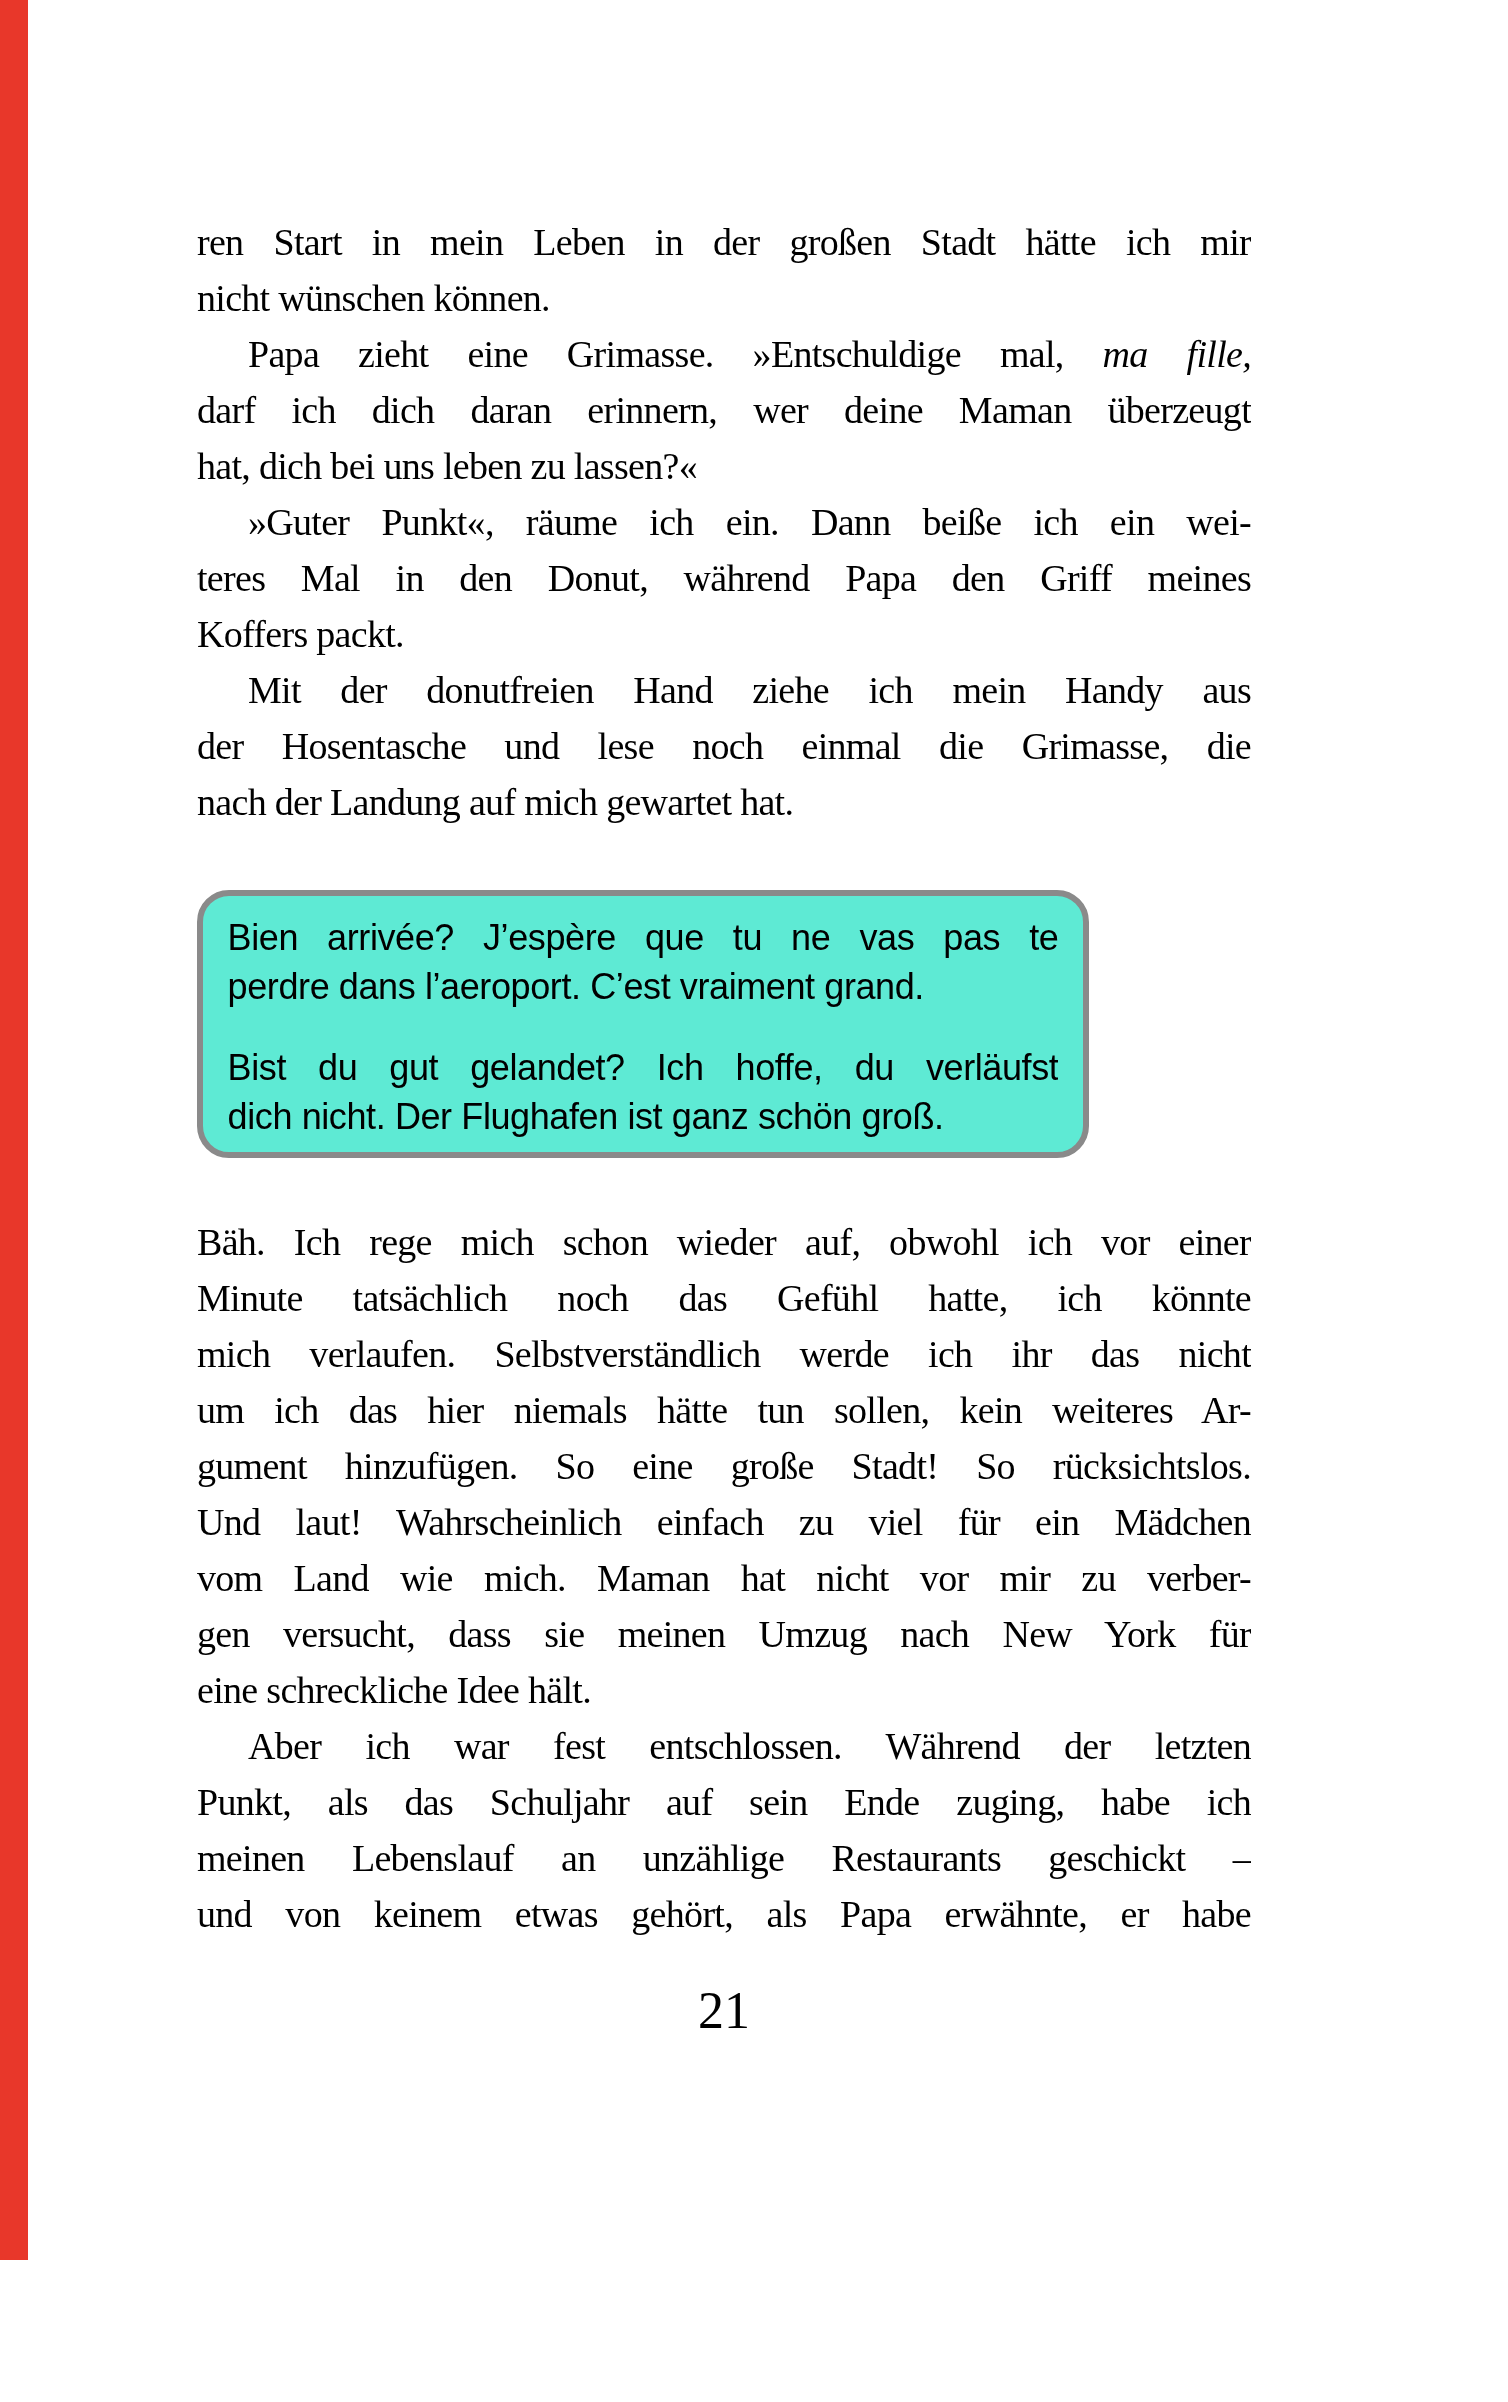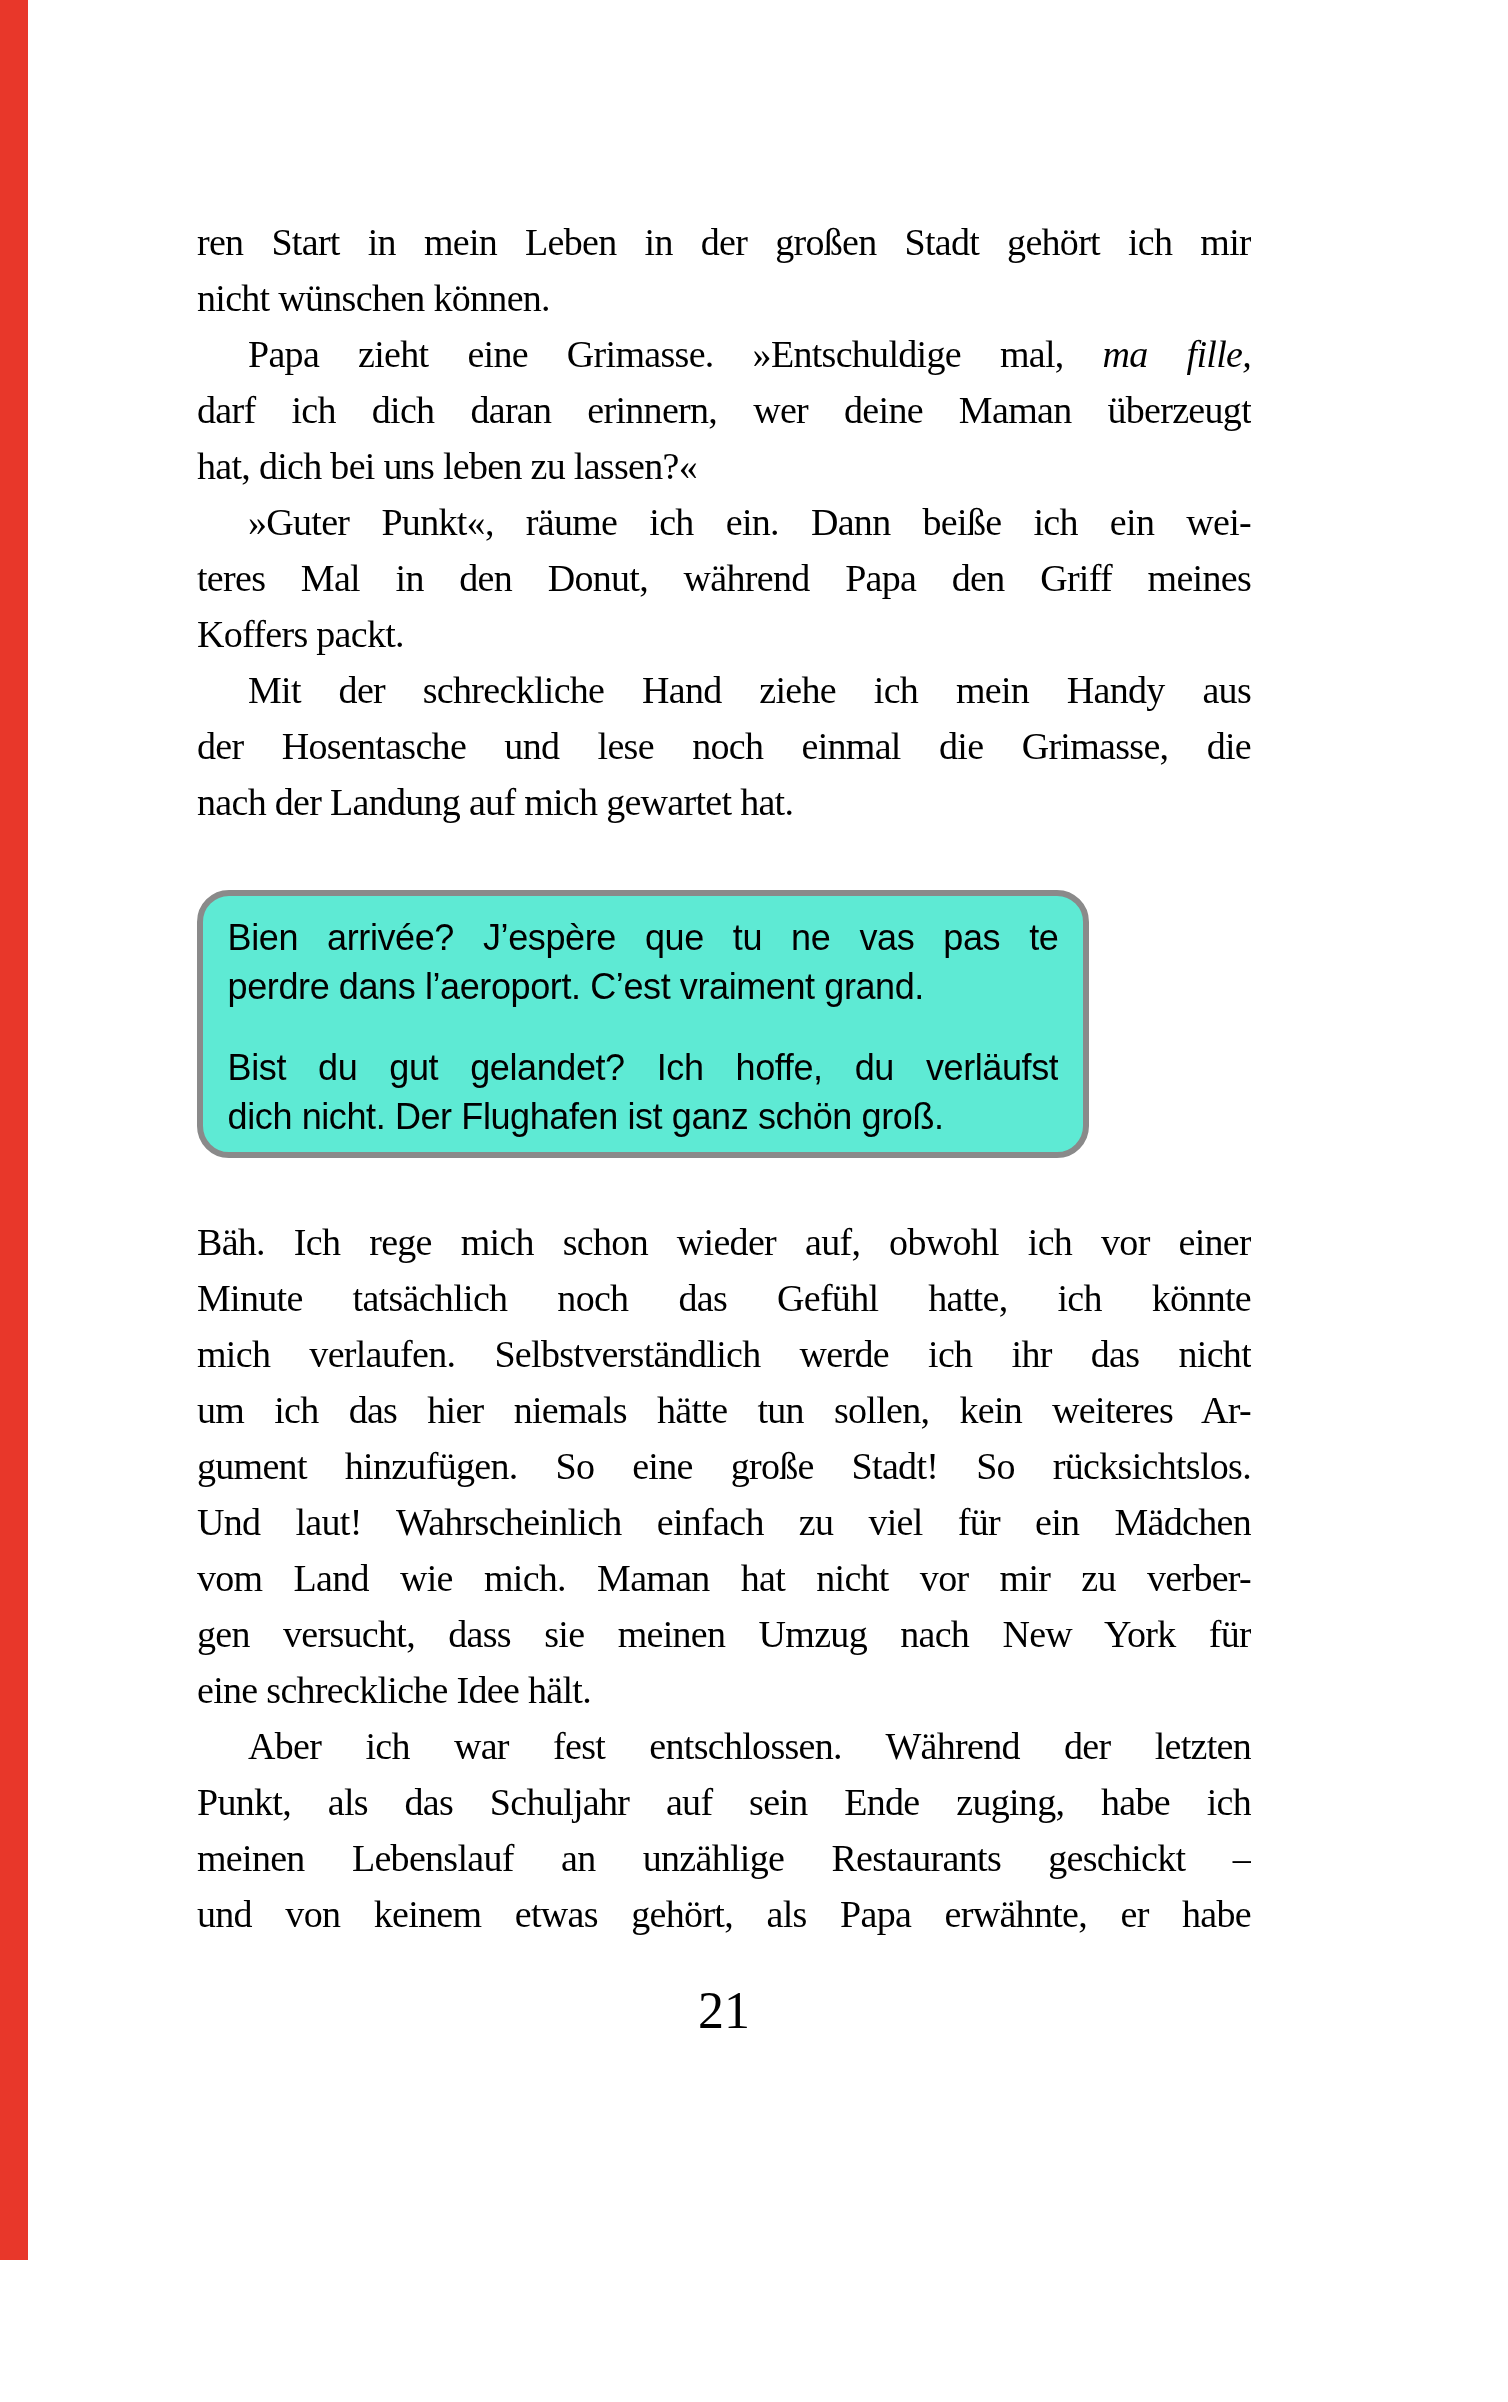--- a/index.html
+++ b/index.html
@@ -59,35 +59,35 @@
   i{font-style:italic;}
 </style>
 </head>
 <body>
 
 <div class="page">
   <div class="edge-ribbon" style="background: rgb(232, 55, 42); width: 28px; height: 2260px;"></div>
   <div class="column">
     <div id="before-box">
         <div class="para">
-          <div class="bline jline">ren Start in mein Leben in der großen Stadt gehört ich mir</div>
+          <div class="bline jline">ren Start in mein Leben in der großen Stadt hätte ich mir</div>
           <div class="bline lline">nicht wünschen können.</div>
         </div>
         <div class="para">
           <div class="bline jline first">Papa zieht eine Grimasse. »Entschuldige mal, <i>ma fille,</i></div>
           <div class="bline jline">darf ich dich daran erinnern, wer deine Maman überzeugt</div>
           <div class="bline lline">hat, dich bei uns leben zu lassen?«</div>
         </div>
         <div class="para">
           <div class="bline jline first">»Guter Punkt«, räume ich ein. Dann beiße ich ein wei-</div>
           <div class="bline jline">teres Mal in den Donut, während Papa den Griff meines</div>
           <div class="bline lline">Koffers packt.</div>
         </div>
         <div class="para">
-          <div class="bline jline first">Mit der schreckliche Hand ziehe ich mein Handy aus</div>
+          <div class="bline jline first">Mit der donutfreien Hand ziehe ich mein Handy aus</div>
           <div class="bline jline">der Hosentasche und lese noch einmal die Grimasse, die</div>
           <div class="bline lline">nach der Landung auf mich gewartet hat.</div>
         </div>
       </div>
     <div class="bubble" id="bubble" style="border-color: rgb(138, 138, 138);">
         <div class="msg">
           <div class="mline jline">Bien arrivée? J’espère que tu ne vas pas te</div>
           <div class="mline lline">perdre dans l’aeroport. C’est vraiment grand.</div>
         </div>
         <div class="msg">

